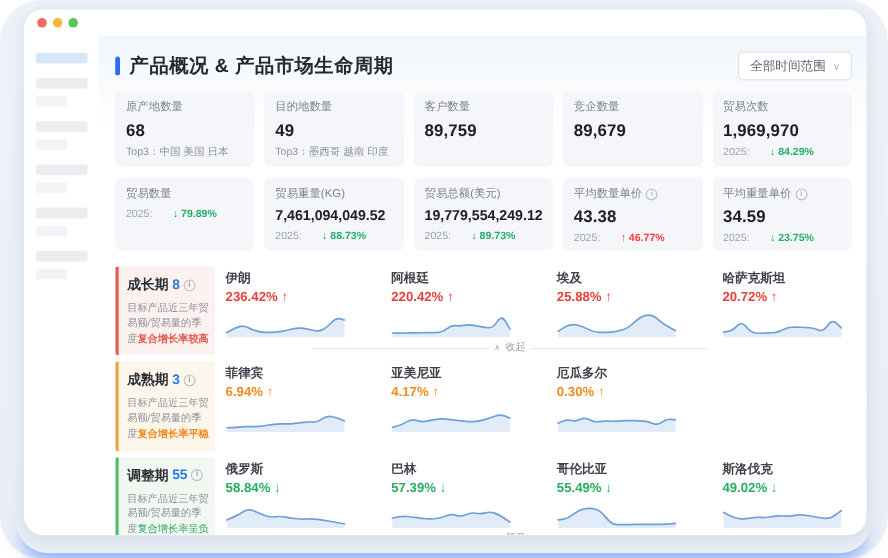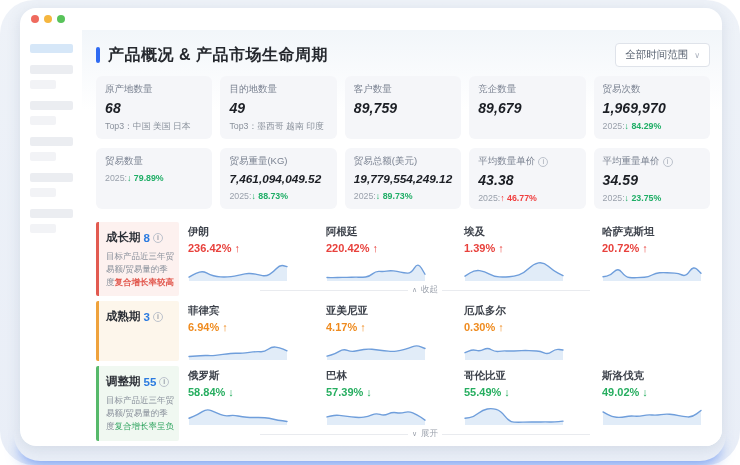--- a/index.html
+++ b/index.html
@@ -33,24 +33,24 @@
   .title { font-size:16px; font-weight:bold; color:#25282e; letter-spacing:.5px; }
   .time-btn { margin-left:auto; display:flex; align-items:center; gap:6px;
     border:1px solid #dfe3ea; background:#fff; border-radius:4px;
     padding:4px 9px; font-size:10.5px; color:#5a6472; cursor:pointer;
     font-family:inherit; }
   .chev-sm { font-size:8px; color:#aab1bd; }
 
   .stats-grid { margin-top:9px; display:grid; grid-template-columns:repeat(5,1fr); gap:8px; }
   .stat-card { background:#f5f6f9; border-radius:6px; padding:7px 9px 6px; min-height:49px; }
   .stat-label { font-size:9.5px; color:#7a8291; display:flex; align-items:center; gap:3px; white-space:nowrap; }
-  .stat-value { font-size:14px; font-weight:bold; color:#1b1e24; margin-top:4px; white-space:nowrap; letter-spacing:.1px;font-style:italic; }
+  .stat-value { font-size:14px; font-weight:bold; color:#1b1e24; margin-top:4px; white-space:nowrap; letter-spacing:.1px; }
   .stat-value.sm { font-size:11.8px; letter-spacing:0; }
   .stat-sub { font-size:8.8px; color:#8a919c; margin-top:5px; white-space:nowrap; }
-  .stat-chg { font-size:8.8px; margin-top:5px; color:#9aa1ac; display:flex; gap:0; align-items:center; white-space:nowrap; }
+  .stat-chg { font-size:8.8px; margin-top:5px; color:#9aa1ac; display:flex; gap:17px; align-items:center; white-space:nowrap; }
   .chg-val { font-weight:bold; }
   .chg-val.green { color:#1fae66; } .chg-val.red { color:#f03e3e; }
 
   .info { width:10px; height:10px; flex:none; border:1px solid #bcc2cc; border-radius:50%;
     color:#9aa1ac; font-size:7px; line-height:8px; text-align:center; display:inline-block;
     font-style:normal; }
 
   .lifecycle { margin-top:13px; }
   .lc-row { display:flex; gap:9px; margin-bottom:5px; }
   .lc-cat { width:83px; flex:none; border-left:3px solid #ccc; border-radius:2px;
@@ -224,21 +224,21 @@
                 <div class="country">
                   <div class="name">阿根廷</div>
                   <div class="pct red">220.42% ↑</div>
                   <svg width="100" height="26" viewBox="0 0 100 26" class="spark">
                     <path d="M1 21.48 Q1 21.48 4.5 21.575000000000003 Q8 21.67 11.5 21.48 Q15 21.29 18.5 21.384999999999998 Q22 21.48 25.5 21.29 Q29 21.1 32.5 21.195 Q36 21.29 39.5 21.005 Q43 20.72 46.5 17.869999999999997 Q50 15.02 53.5 15.4 Q57 15.780000000000001 60.5 15.115 Q64 14.45 67.5 14.924999999999999 Q71 15.399999999999999 74.5 16.16 Q78 16.92 81.5 17.11 Q85 17.3 88.5 11.790000000000001 Q92 6.280000000000001 95.5 12.265 L99 18.25 L99 25 L1 25 Z" fill="#bcd4ef" opacity="0.45"></path>
                     <path d="M1 21.48 Q1 21.48 4.5 21.575000000000003 Q8 21.67 11.5 21.48 Q15 21.29 18.5 21.384999999999998 Q22 21.48 25.5 21.29 Q29 21.1 32.5 21.195 Q36 21.29 39.5 21.005 Q43 20.72 46.5 17.869999999999997 Q50 15.02 53.5 15.4 Q57 15.780000000000001 60.5 15.115 Q64 14.45 67.5 14.924999999999999 Q71 15.399999999999999 74.5 16.16 Q78 16.92 81.5 17.11 Q85 17.3 88.5 11.790000000000001 Q92 6.280000000000001 95.5 12.265 L99 18.25" fill="none" stroke="#6f9edb" stroke-width="1.4" stroke-linecap="round"></path>
                   </svg>
                 </div>
                 <div class="country">
                   <div class="name">埃及</div>
-                  <div class="pct red">1.39% ↑</div>
+                  <div class="pct red">25.88% ↑</div>
                   <svg width="100" height="26" viewBox="0 0 100 26" class="spark">
                     <path d="M1 20.15 Q1 20.15 5.9 17.015 Q10.8 13.88 15.700000000000001 14.64 Q20.6 15.399999999999999 25.5 18.06 Q30.4 20.72 35.3 20.91 Q40.2 21.1 45.1 20.72 Q50 20.34 54.9 18.82 Q59.8 17.3 64.69999999999999 12.55 Q69.6 7.799999999999999 74.5 6.849999999999999 Q79.4 5.899999999999999 84.30000000000001 10.174999999999999 Q89.2 14.45 94.1 17.015 L99 19.58 L99 25 L1 25 Z" fill="#bcd4ef" opacity="0.45"></path>
                     <path d="M1 20.15 Q1 20.15 5.9 17.015 Q10.8 13.88 15.700000000000001 14.64 Q20.6 15.399999999999999 25.5 18.06 Q30.4 20.72 35.3 20.91 Q40.2 21.1 45.1 20.72 Q50 20.34 54.9 18.82 Q59.8 17.3 64.69999999999999 12.55 Q69.6 7.799999999999999 74.5 6.849999999999999 Q79.4 5.899999999999999 84.30000000000001 10.174999999999999 Q89.2 14.45 94.1 17.015 L99 19.58" fill="none" stroke="#6f9edb" stroke-width="1.4" stroke-linecap="round"></path>
                   </svg>
                 </div>
                 <div class="country">
                   <div class="name">哈萨克斯坦</div>
                   <div class="pct red">20.72% ↑</div>
                   <svg width="100" height="26" viewBox="0 0 100 26" class="spark">
                     <path d="M1 20.72 Q1 20.72 4.769230769230769 20.15 Q8.538461538461538 19.58 12.307692307692307 15.59 Q16.076923076923077 11.6 19.846153846153847 16.35 Q23.615384615384617 21.1 27.384615384615387 21.48 Q31.153846153846153 21.86 34.92307692307692 21.67 Q38.69230769230769 21.48 42.46153846153847 21.29 Q46.23076923076923 21.1 50 19.01 Q53.76923076923077 16.92 57.53846153846153 16.73 Q61.30769230769231 16.54 65.07692307692307 16.73 Q68.84615384615384 16.92 72.61538461538461 17.11 Q76.38461538461539 17.3 80.15384615384616 19.009999999999998 Q83.92307692307692 20.72 87.6923076923077 15.21 Q91.46153846153847 9.700000000000001 95.23076923076923 13.5 L99 17.3 L99 25 L1 25 Z" fill="#bcd4ef" opacity="0.45"></path>
@@ -252,20 +252,21 @@
               </div>
             </div>
           </div>
           <div class="lc-row">
             <div class="lc-cat t-orange">
               <div class="lc-cat-title">
                 <span>成熟期</span>
                 <span class="lc-count">3</span>
                 <span class="info">i</span>
               </div>
+              <div class="lc-desc"><span>目标产品近三年贸易额/贸易量的季度</span><span class="kw">复合增长率平稳</span></div>
             </div>
             <div class="lc-content">
               <div class="country-grid">
                 <div class="country">
                   <div class="name">菲律宾</div>
                   <div class="pct orange">6.94% ↑</div>
                   <svg width="100" height="26" viewBox="0 0 100 26" class="spark">
                     <path d="M1 21.48 Q1 21.48 4.769230769230769 21.29 Q8.538461538461538 21.1 12.307692307692307 20.72 Q16.076923076923077 20.34 19.846153846153847 20.53 Q23.615384615384617 20.72 27.384615384615387 20.34 Q31.153846153846153 19.96 34.92307692307692 19.39 Q38.69230769230769 18.82 42.46153846153847 18.439999999999998 Q46.23076923076923 18.06 50 18.25 Q53.76923076923077 18.44 57.53846153846153 17.87 Q61.30769230769231 17.3 65.07692307692307 16.92 Q68.84615384615384 16.54 72.61538461538461 16.73 Q76.38461538461539 16.92 80.15384615384616 14.260000000000002 Q83.92307692307692 11.6 87.6923076923077 12.075 Q91.46153846153847 12.549999999999999 95.23076923076923 14.165 L99 15.780000000000001 L99 25 L1 25 Z" fill="#bcd4ef" opacity="0.45"></path>
                     <path d="M1 21.48 Q1 21.48 4.769230769230769 21.29 Q8.538461538461538 21.1 12.307692307692307 20.72 Q16.076923076923077 20.34 19.846153846153847 20.53 Q23.615384615384617 20.72 27.384615384615387 20.34 Q31.153846153846153 19.96 34.92307692307692 19.39 Q38.69230769230769 18.82 42.46153846153847 18.439999999999998 Q46.23076923076923 18.06 50 18.25 Q53.76923076923077 18.44 57.53846153846153 17.87 Q61.30769230769231 17.3 65.07692307692307 16.92 Q68.84615384615384 16.54 72.61538461538461 16.73 Q76.38461538461539 16.92 80.15384615384616 14.260000000000002 Q83.92307692307692 11.6 87.6923076923077 12.075 Q91.46153846153847 12.549999999999999 95.23076923076923 14.165 L99 15.780000000000001" fill="none" stroke="#6f9edb" stroke-width="1.4" stroke-linecap="round"></path>
                   </svg>

